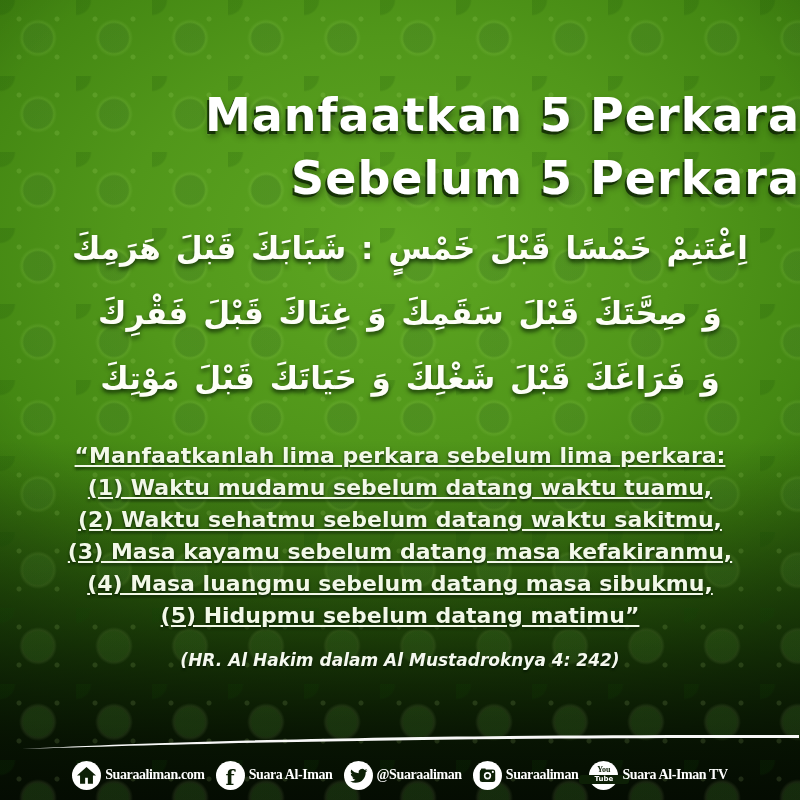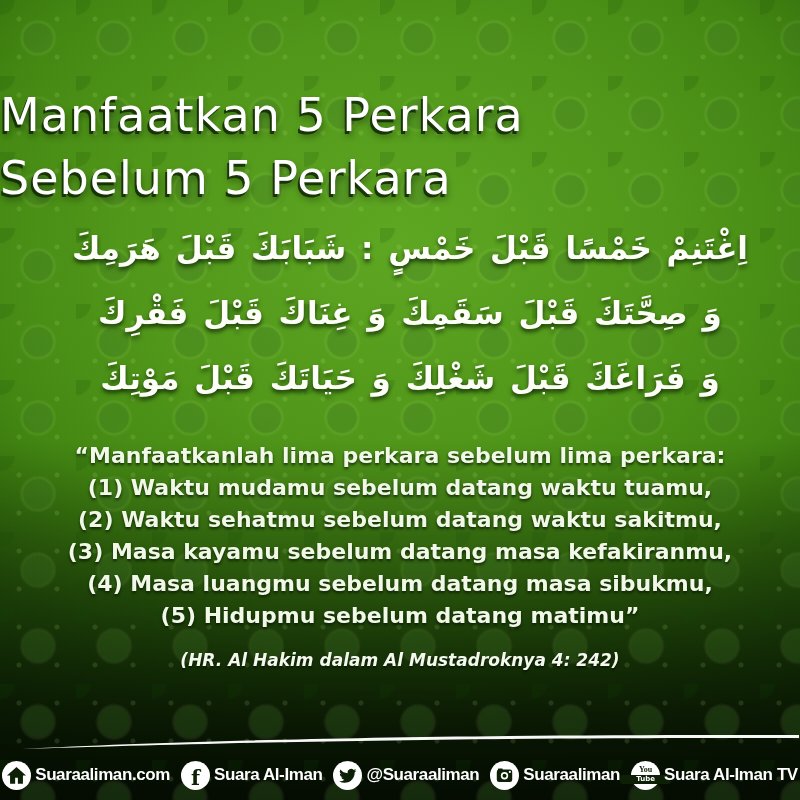--- a/index.html
+++ b/index.html
@@ -14,53 +14,54 @@
   .pattern {
     position:absolute; inset:0; pointer-events:none;
     background-image:
       radial-gradient(circle at 19px 19px, rgba(215,255,150,.12) 0 2px, rgba(215,255,150,0) 3px),
       radial-gradient(circle at 38px 38px, rgba(16,70,4,.20) 0 14px, rgba(16,70,4,0) 16px),
       radial-gradient(circle at 0px 0px,  rgba(16,70,4,.16) 0 14px, rgba(16,70,4,0) 16px),
       radial-gradient(circle at 38px 38px, rgba(190,240,130,.10) 16px, rgba(190,240,130,0) 19px);
     background-size: 38px 38px, 76px 76px, 76px 76px, 76px 76px;
   }
   .title {
-    position:absolute; top:84px; left:0; right:0; text-align:left;
-    color:#ffffff; font-weight:normal; font-size:46px; line-height:63px; letter-spacing:1px;
+    position:absolute; top:84px; left:0; right:0; text-align:right;
+    color:#ffffff; font-weight:bold; font-size:46px; line-height:63px; letter-spacing:1px;
     text-shadow: -2px 3px 0 rgba(15,40,4,.85), 0 5px 7px rgba(0,0,0,.45);
   }
   .arabic {
     position:absolute; top:216px; left:0; right:0; text-align:center; direction:rtl;
     color:#fdfef7; font-weight:bold; font-size:31px; line-height:65px; word-spacing:4px;
     text-shadow: 0 3px 4px rgba(5,25,2,.75);
     padding-left: 20px;
   }
   .translation {
     position:absolute; top:440px; left:0; right:0; text-align:center;
     color:#f2f8e8; font-weight:bold; font-size:22px; line-height:32px;
     text-shadow: 0 2px 3px rgba(5,22,2,.8);
+    text-decoration: underline;
   }
   .source {
     position:absolute; top:650px; left:0; right:0; text-align:center;
     color:#f4f8ee; font-style:italic; font-weight:bold; font-size:17px;
     text-shadow: 0 2px 2px rgba(5,22,2,.8);
   }
   .swoosh { position:absolute; left:0; right:0; bottom:48px; height:24px; }
   .footer {
     position:absolute; left:0; right:0; bottom:0; height:50px;
     display:flex; align-items:center; justify-content:center; gap:11px;
   }
   .footer-item { display:flex; align-items:center; gap:4px; }
   .soc-circle {
     width:29px; height:29px; border-radius:50%; background:#ffffff; flex:0 0 auto;
     display:flex; align-items:center; justify-content:center;
   }
   .soc-label {
-    color:#ffffff; font-weight:bold; font-size:17px; letter-spacing:-0.4px; white-space:nowrap;
-    font-family:Liberation Sans, sans-serif;
+    color:#ffffff; font-weight:bold; font-size:14px; letter-spacing:-0.4px; white-space:nowrap;
+    font-family:Liberation Serif, serif;
   }
   .fb-letter { font-family:"DejaVu Serif", serif; font-weight:bold; font-size:21px; color:#0d2006; line-height:1; margin-top:5px; }
   .yt-inner { text-align:center; color:#0d2006; font-weight:bold; line-height:1; }
   .yt-top { font-size:8px; display:block;font-family:Liberation Serif, serif; }
   .yt-bottom { font-size:7px; display:block; background:#0d2006; color:#ffffff; border-radius:3px; padding:1px 16px; margin-top:1px; }
 </style>
 </head>
 <body>
 
 <div class="poster">

